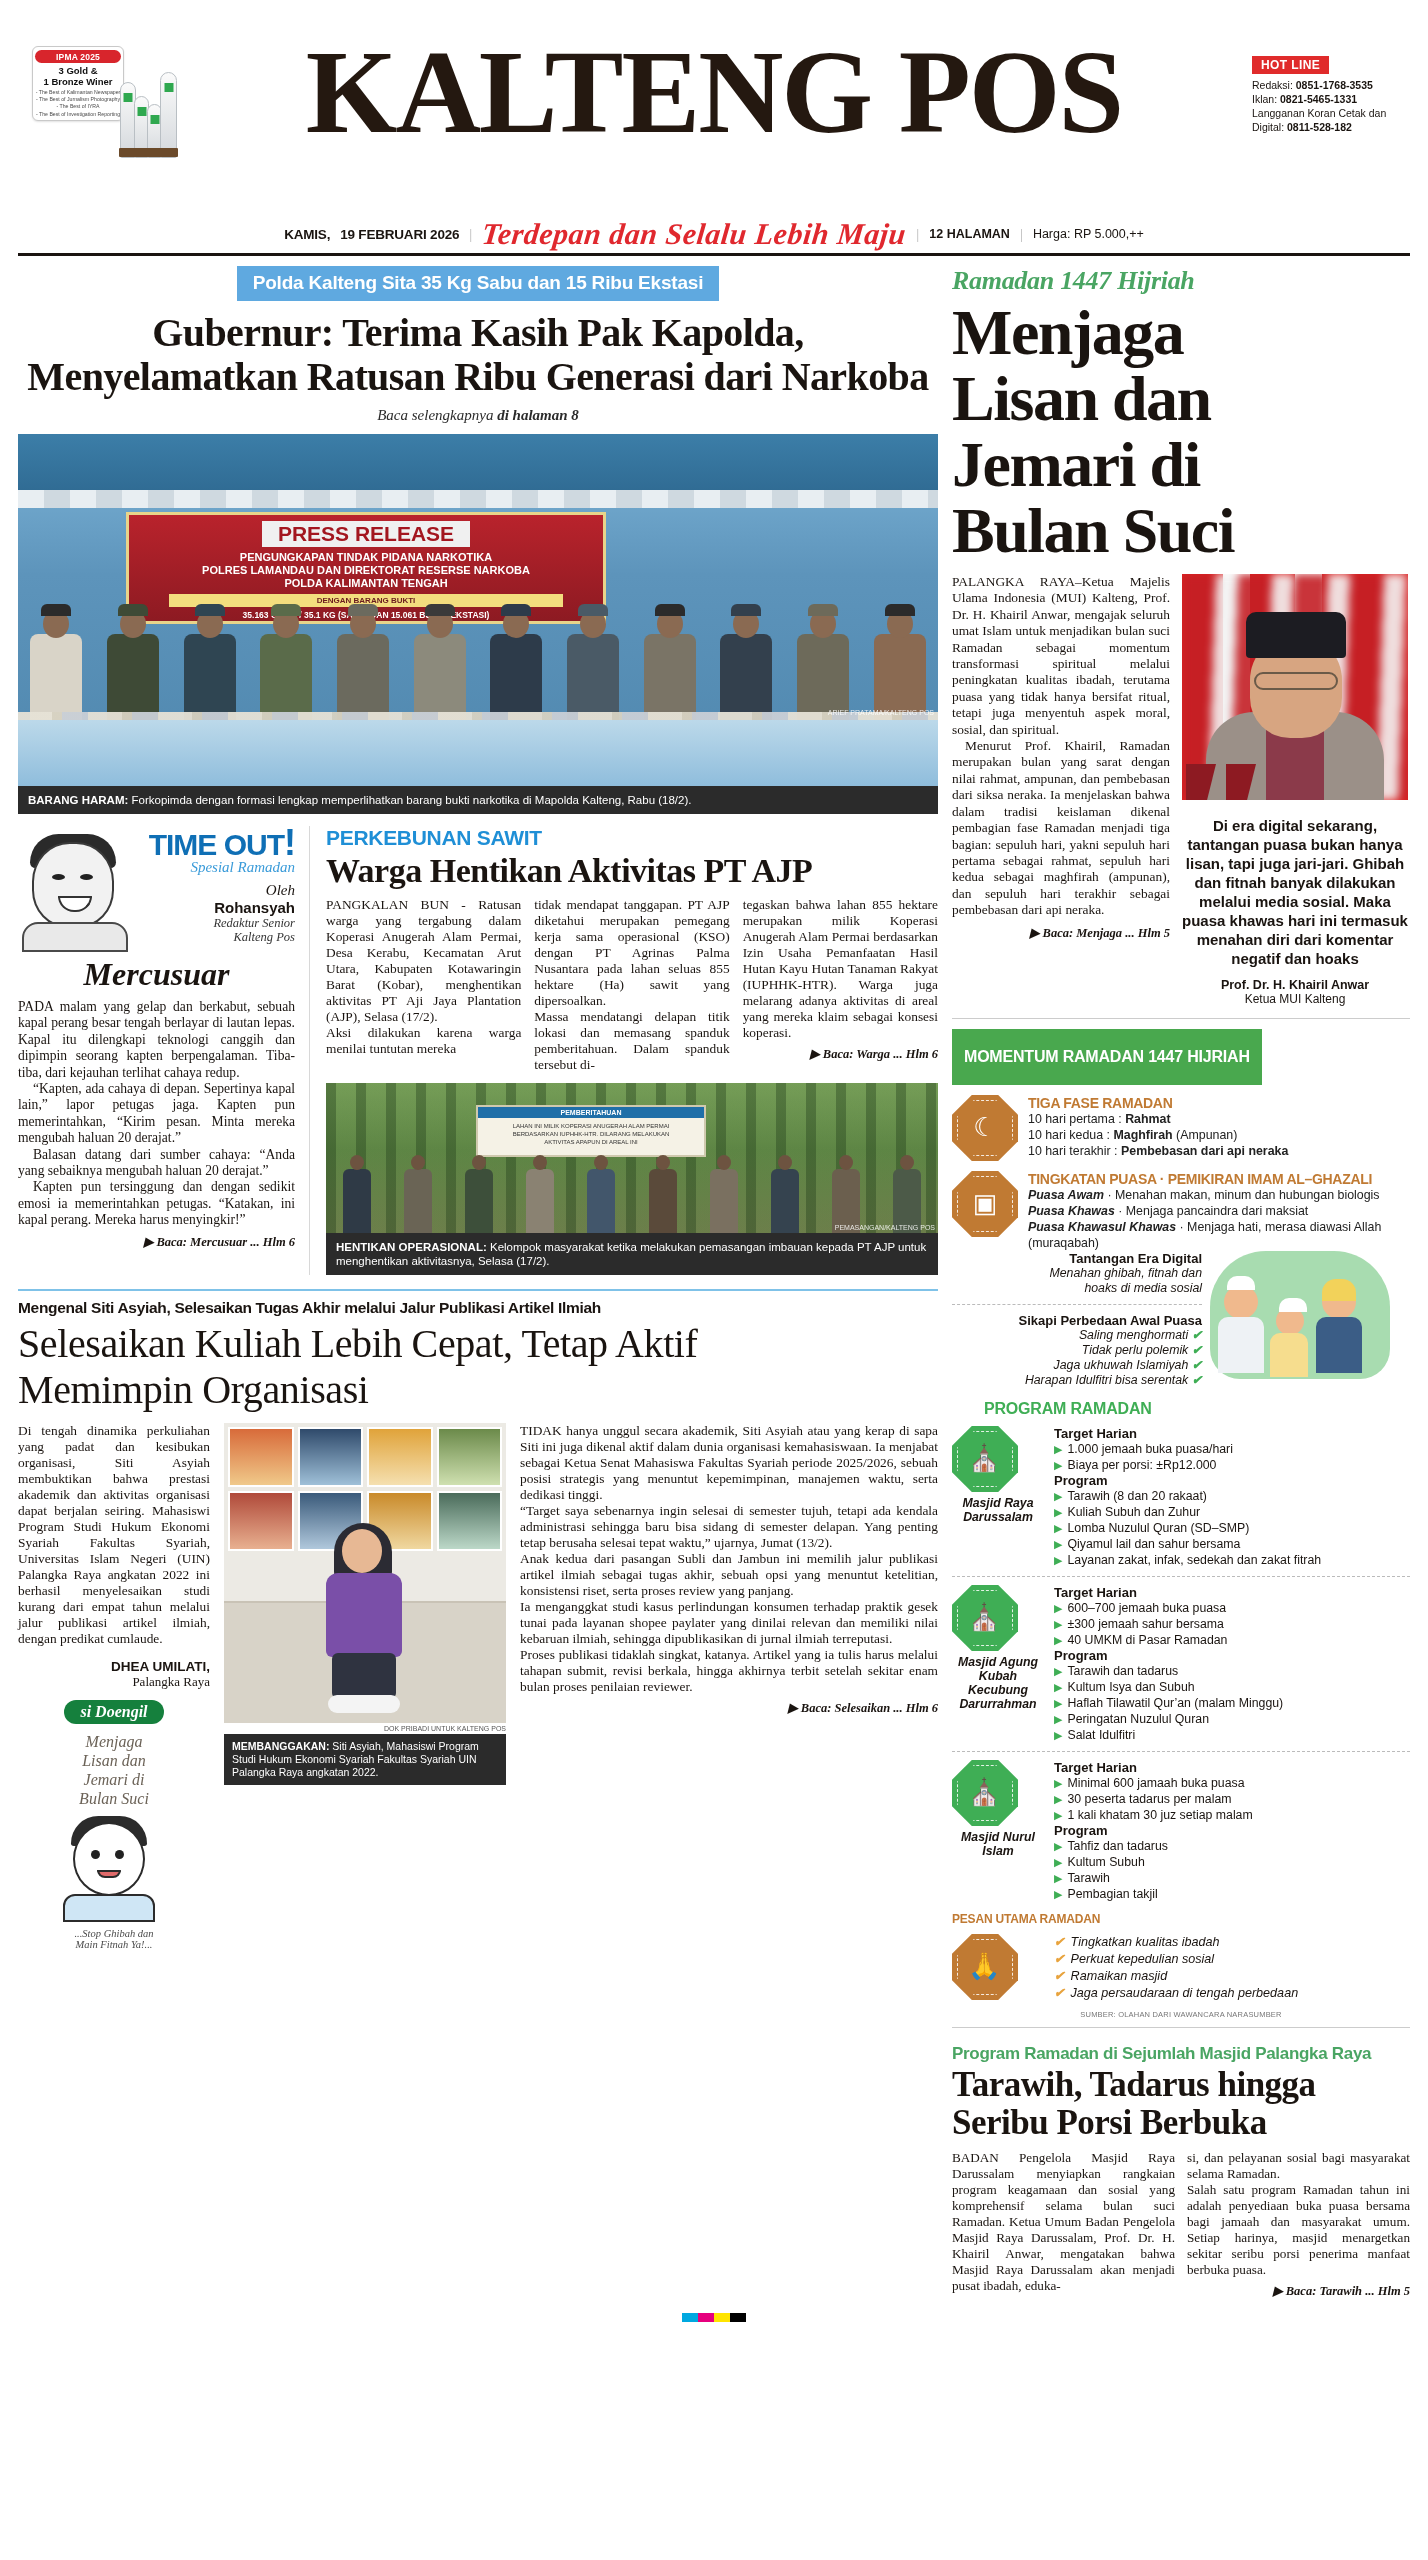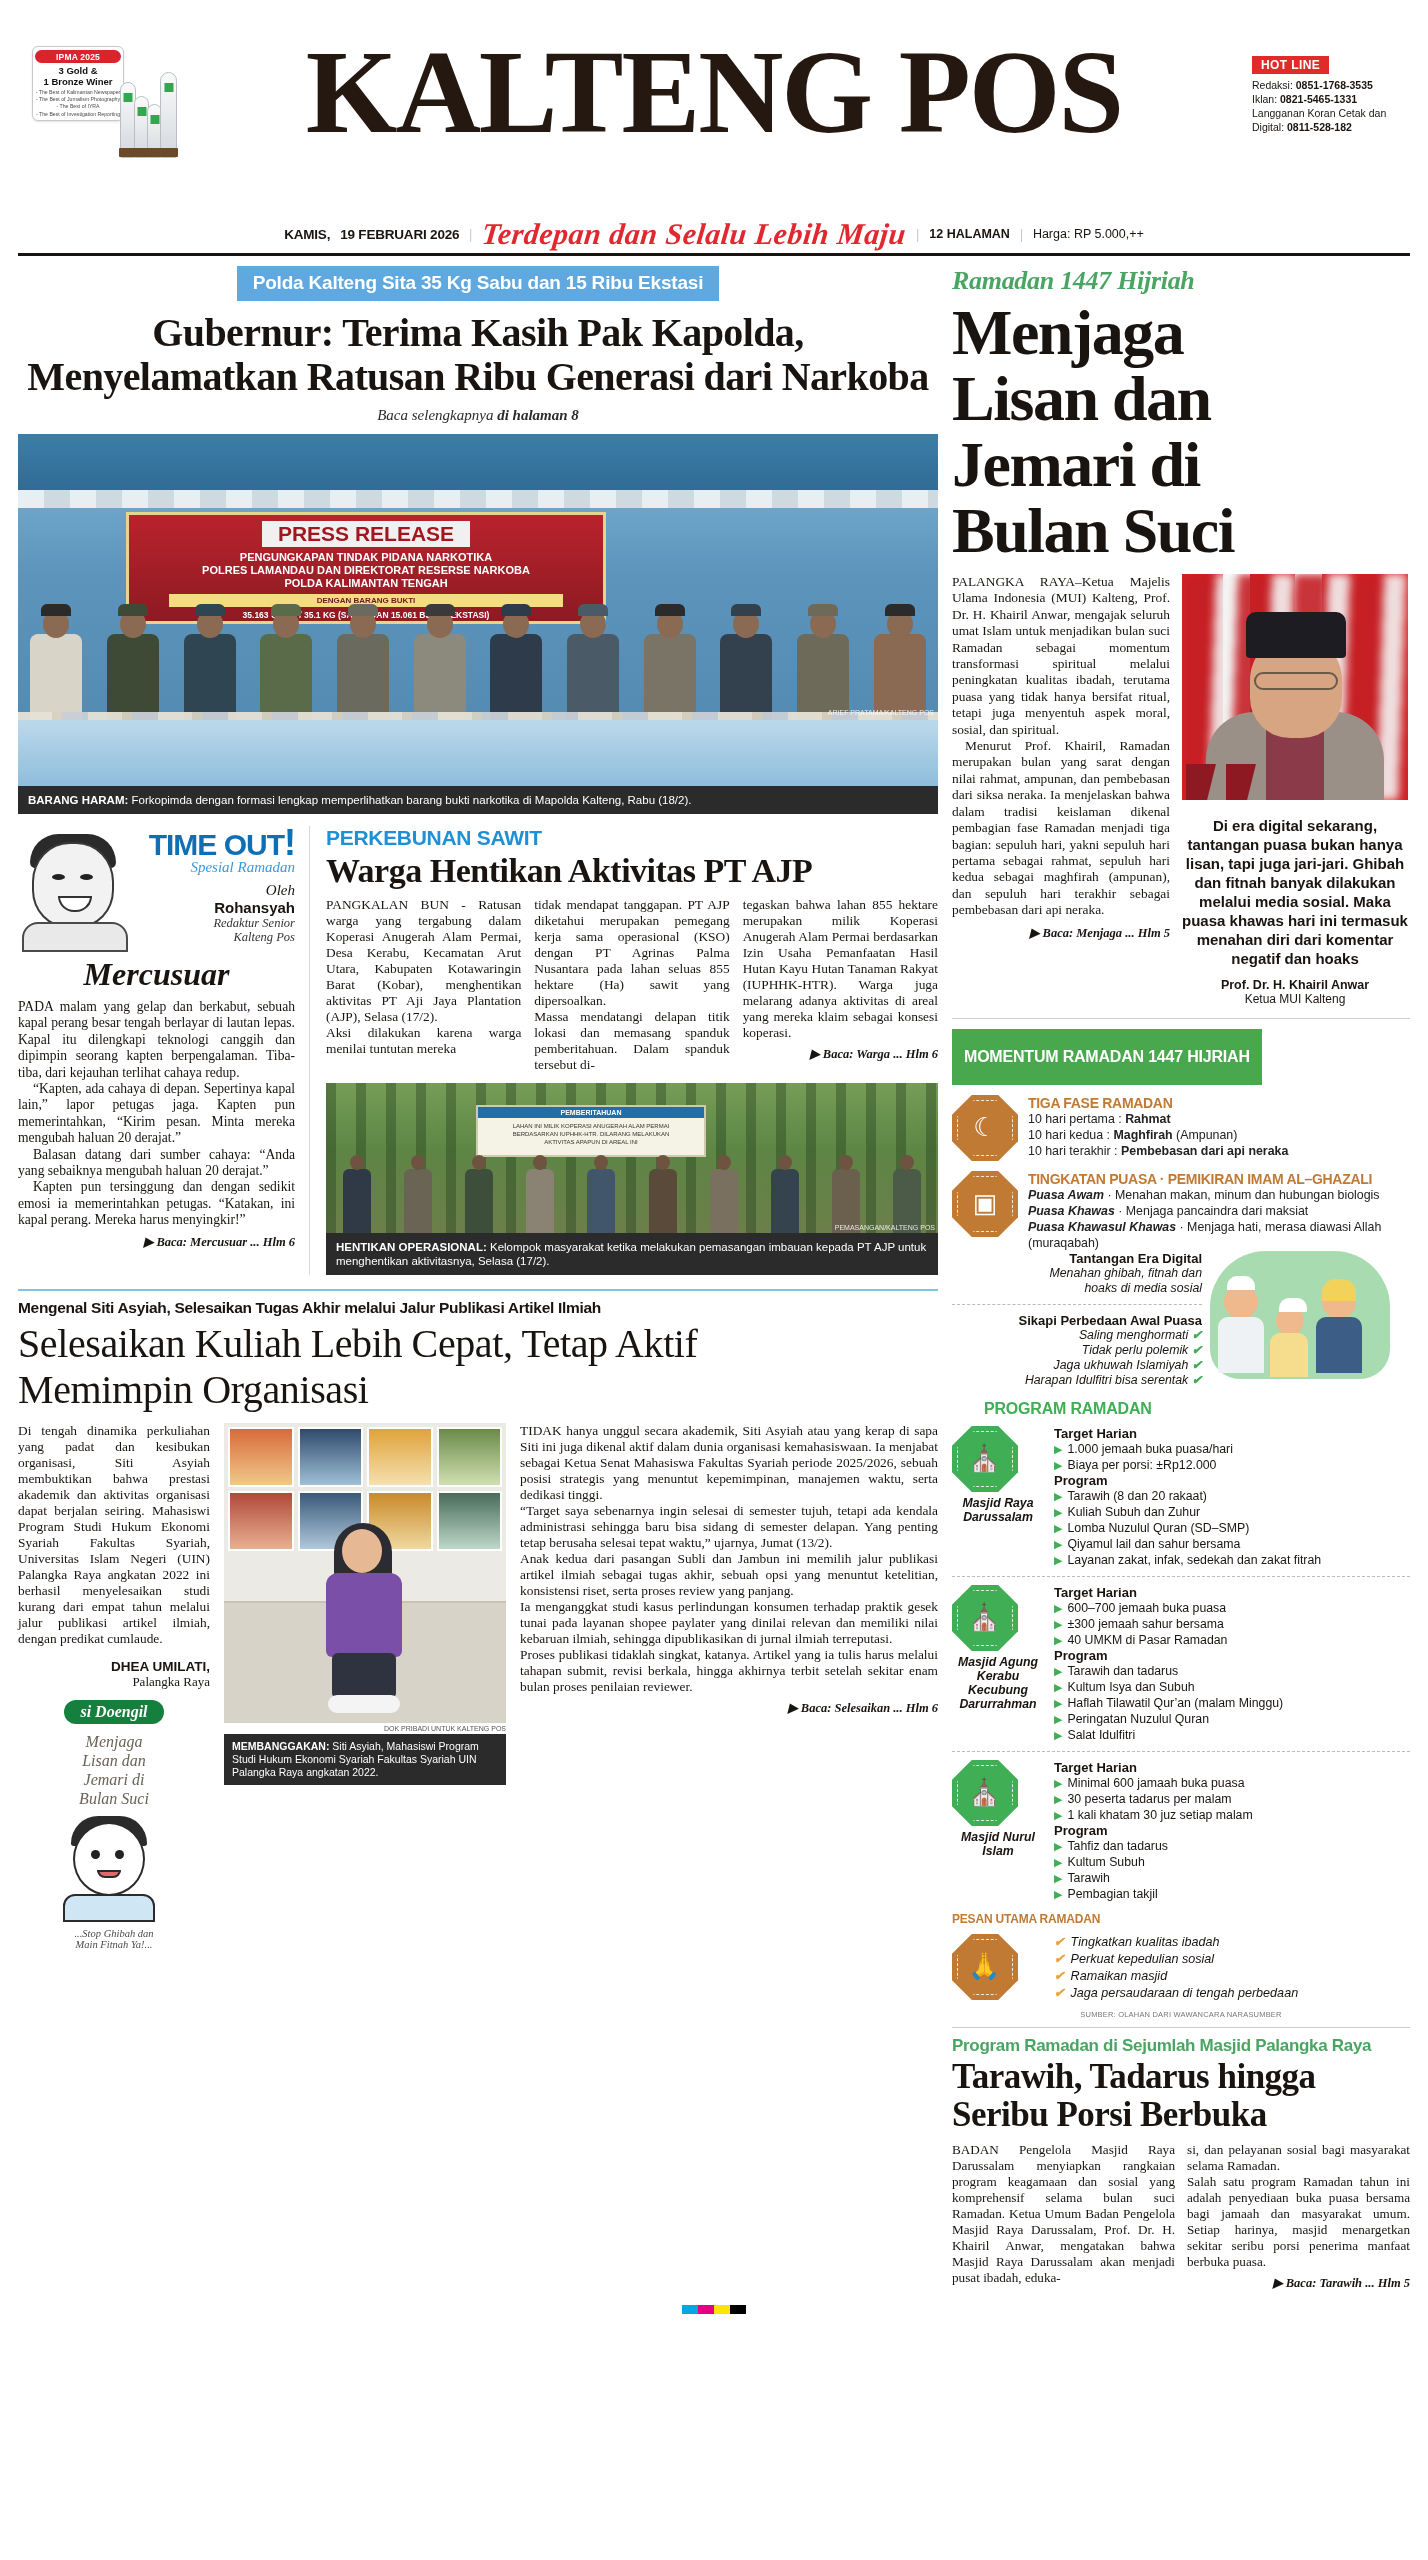--- a/index.html
+++ b/index.html
@@ -344,21 +344,21 @@
   .pesan-title { font-family:"Liberation Sans",sans-serif; font-weight:bold; font-size:12px;
     color:#c07a33; margin-top:10px; letter-spacing:-.2px; }
   .pesan-li { font-family:"Liberation Sans",sans-serif; font-style:italic; font-size:12.6px;
     line-height:17px; display:flex; gap:6px; }
   .chk-o { color:#e8a33d; font-weight:bold; }
   .info-src { font-family:"Liberation Sans",sans-serif; font-size:7.5px; color:#777;
     text-align:center; margin-top:8px; letter-spacing:.2px; }
 
   .tarawih { border-top:1px solid #ccc; margin-top:8px; padding-top:8px; }
   .tw-kicker { font-family:"Liberation Sans",sans-serif; font-weight:bold; font-size:17px;
-    color:#4aa563; letter-spacing:-.3px; }
+    color:#4aa563; letter-spacing:-.3px;margin-top:8px; }
   .tw-head { font-family:"Liberation Serif",serif; font-weight:bold; font-size:35px;
     line-height:38px; margin-top:2px; letter-spacing:-.5px; }
   .tw-cols { display:flex; gap:12px; margin-top:8px; }
   .tw-cols .c { flex:1; font-size:13.2px; line-height:16px; text-align:justify; }
   .tw-cols .c p { text-indent:13px; }
   .tw-cols .c p:first-child { text-indent:0; }
 
   
   .colorbar { display:flex; justify-content:center; gap:0; margin-top:14px; }
   .cb { width:16px; height:9px; }
@@ -872,21 +872,21 @@
         </div>
         <div class="dash"></div>
 
         
         <div class="mosque-row">
           <div class="mosq-left">
             <div class="octo green">
                 <div class="octo-in"></div>
                 <span class="glyph">⛪</span>
               </div>
-            <div class="mosq-name">Masjid Agung Kerabu Kecubung Darurrahman</div>
+            <div class="mosq-name">Masjid Agung Kubah Kecubung Darurrahman</div>
           </div>
           <div class="mosq-right">
             <div class="mosq-h">Target Harian</div>
             <div class="mosq-li">
                 <span class="play">▶</span>
                 <span>600–700 jemaah buka puasa</span>
               </div>
             <div class="mosq-li">
                 <span class="play">▶</span>
                 <span>±300 jemaah sahur bersama</span>

